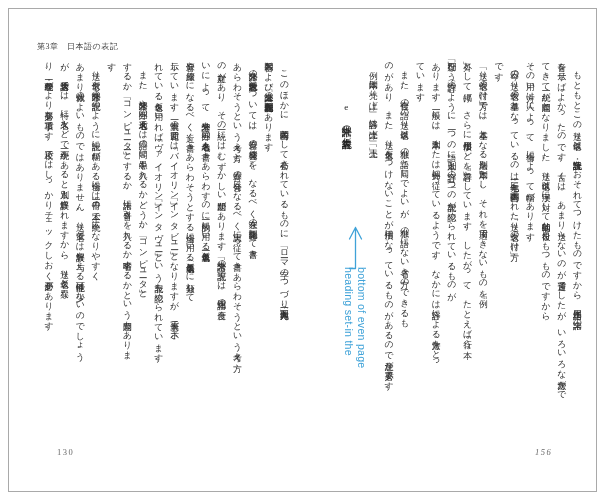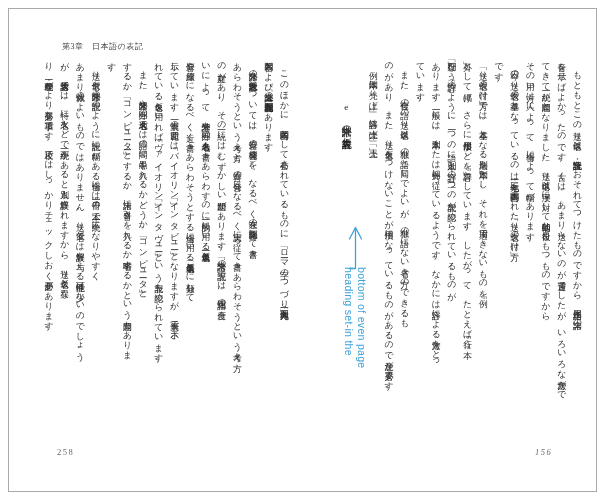--- a/index.html
+++ b/index.html
@@ -7,21 +7,21 @@
     width:608px;height:501px;position:relative;overflow:hidden;
     background:#ffffff;
     font-family:"Liberation Serif","DejaVu Serif",serif;
     color:#2e2e2e;
   }
   .frame{
     position:absolute;left:8px;top:8px;width:589px;height:484px;
     border:1px solid #a9a9a9;box-sizing:border-box;pointer-events:none;
   }
   .running-head{
-    position:absolute;left:62px;top:41px;
+    position:absolute;left:37px;top:41px;
     font-size:8px;letter-spacing:.5px;color:#3d3d3d;white-space:pre;
   }
   .vbody{
     position:absolute;top:56px;height:392px;
     writing-mode:vertical-rl;
   }
   .vbody-left{left:40px;width:252px;}
   .vbody-right{left:337px;width:248px;}
   .cols{display:block;}
   .col{
@@ -70,21 +70,21 @@
         <p class="col">れている仮名を用いれば「ヴァイオリン」「インタヴュー」という表記も認められています。</p>
         <p class="col">　また、外来語や外国の地名・人名では二語の間に中黒を入れるかどうか、「コンピュータ」と</p>
         <p class="col">するか、「コンピューター」とするか、語末に音引きを入れるか省略するかという問題もありま</p>
         <p class="col">す。</p>
         <p class="col">　送り仮名や外来語の表記のように表記に幅がある場合には一冊の本で不統一になりやすく、</p>
         <p class="col">あまり体裁のよいものではありません。送り仮名では誤解を与える可能性は少ないのでしょう</p>
         <p class="col">が、片仮名語では、特に人名などで不統一があると別人と誤解されますから、送り仮名と異な</p>
         <p class="col">り、整理・統一がより必要な事項です。校正ではしっかりチェックしおく必要があります。</p>
       </div>
   </div>
-  <div class="folio folio-left">258</div>
+  <div class="folio folio-left">130</div>
 </section>
 
 <section>
   <div class="vbody vbody-right">
     <div class="cols">
 
     <p class="col">　もともとこの送り仮名は、誤読・難読をおそれてつけたものですから、活用語尾と語末の一</p>
         <p class="col">音を示せばよかったのです。古くは、あまり送らないのが普通でしたが、いろいろな方法がで</p>
         <p class="col">てきて統一が問題となりました。送り仮名は漢字に対して補助的な役目をもつものですから、</p>
         <p class="col">その用い方は人によって、場合によって幅があります。</p>

